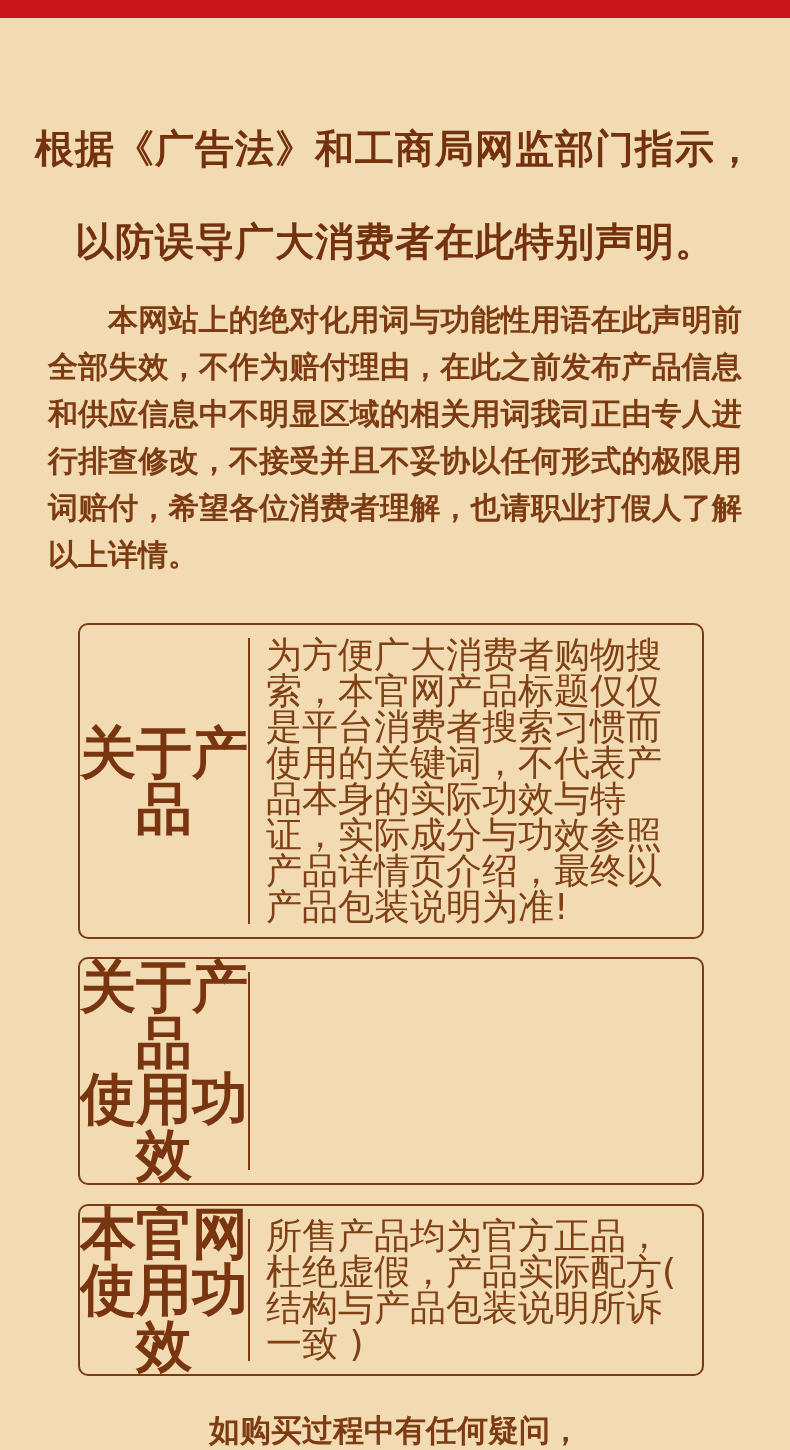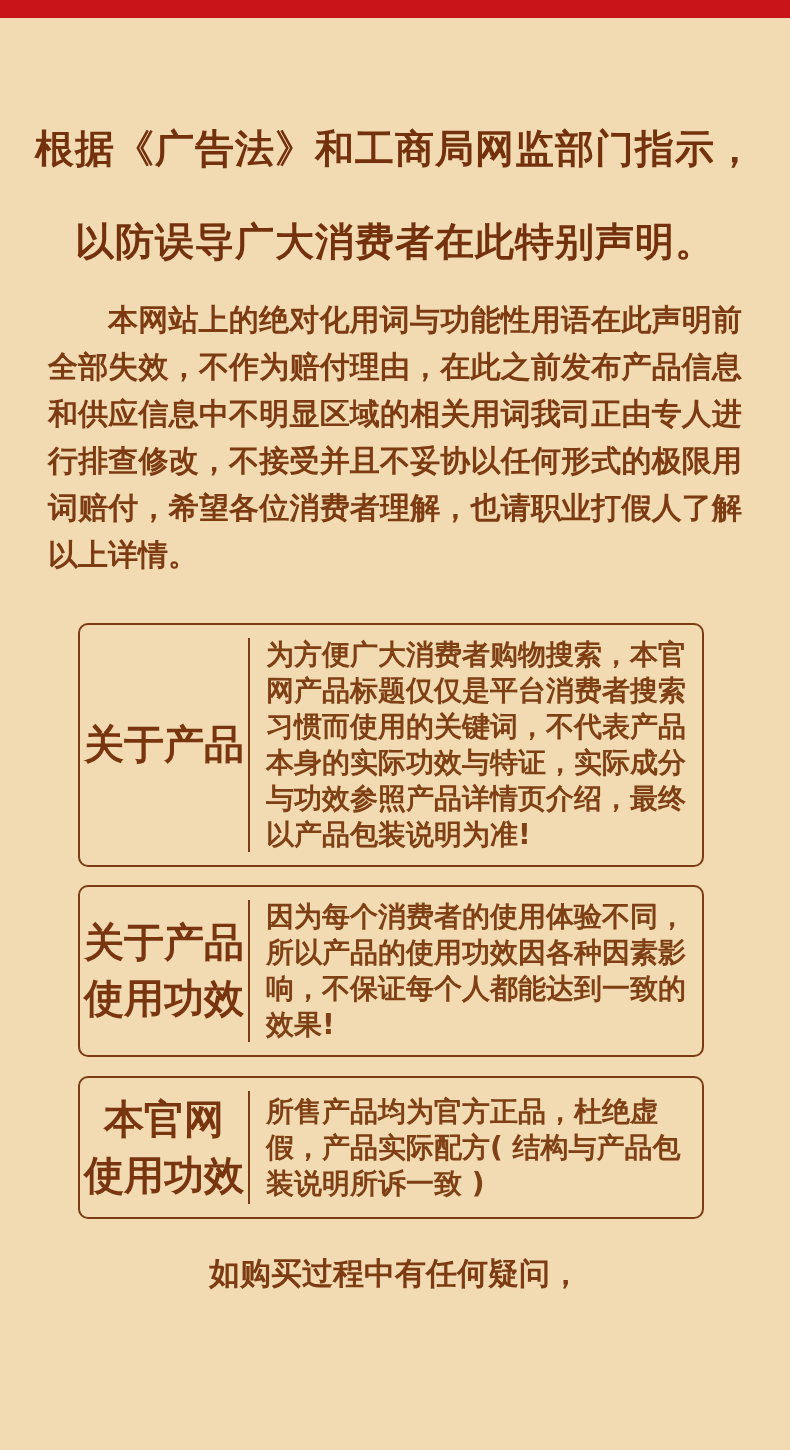--- a/index.html
+++ b/index.html
@@ -47,41 +47,41 @@
   }
   .notice.n1 { min-height: 193px; margin-bottom: 18px; }
   .notice.n2 { min-height: 145px; margin-bottom: 19px; }
   .notice.n3 { min-height: 143px; }
   .notice-label {
     flex: 0 0 168px;
     display: flex;
     flex-direction: column;
     align-items: center;
     justify-content: center;
-    font-size: 40px;
+    font-size: 56px;
     line-height: 56px;
     font-weight: bold;
     color: #78350F;
     text-align: center;
   }
   .notice-divider {
     flex: 0 0 2px;
     background: #7B3C15;
     margin: 13px 0;
   }
   .notice-body {
     flex: 1 1 auto;
     display: flex;
     align-items: center;
     padding: 12px 12px 12px 16px;
   }
   .notice-text {
     font-family: "DejaVu Sans", "Liberation Sans", sans-serif;
-    font-weight: bold;
-    font-size: 28px;
+    font-weight: normal;
+    font-size: 36px;
     line-height: 36px;
     color: #7F4015;
     text-align: left;
   }
   .footer {
     margin-top: 32px;
     text-align: center;
     font-size: 31px;
     line-height: 46px;
     font-weight: bold;
@@ -113,23 +113,20 @@
         <div class="notice-text">为方便广大消费者购物搜索，本官网产品标题仅仅是平台消费者搜索习惯而使用的关键词，不代表产品本身的实际功效与特证，实际成分与功效参照产品详情页介绍，最终以产品包装说明为准!</div>
       </div>
     </div>
 
     <div class="notice n2">
       <div class="notice-label">
         <span>关于产品</span>
         <span>使用功效</span>
       </div>
       <div class="notice-divider"></div>
-      <div class="notice-body">
-        <div class="notice-text">因为每个消费者的使用体验不同，所以产品的使用功效因各种因素影响，不保证每个人都能达到一致的效果!</div>
-      </div>
     </div>
 
     <div class="notice n3">
       <div class="notice-label">
         <span>本官网</span>
         <span>使用功效</span>
       </div>
       <div class="notice-divider"></div>
       <div class="notice-body">
         <div class="notice-text">所售产品均为官方正品，杜绝虚假，产品实际配方( 结构与产品包装说明所诉一致 )</div>

